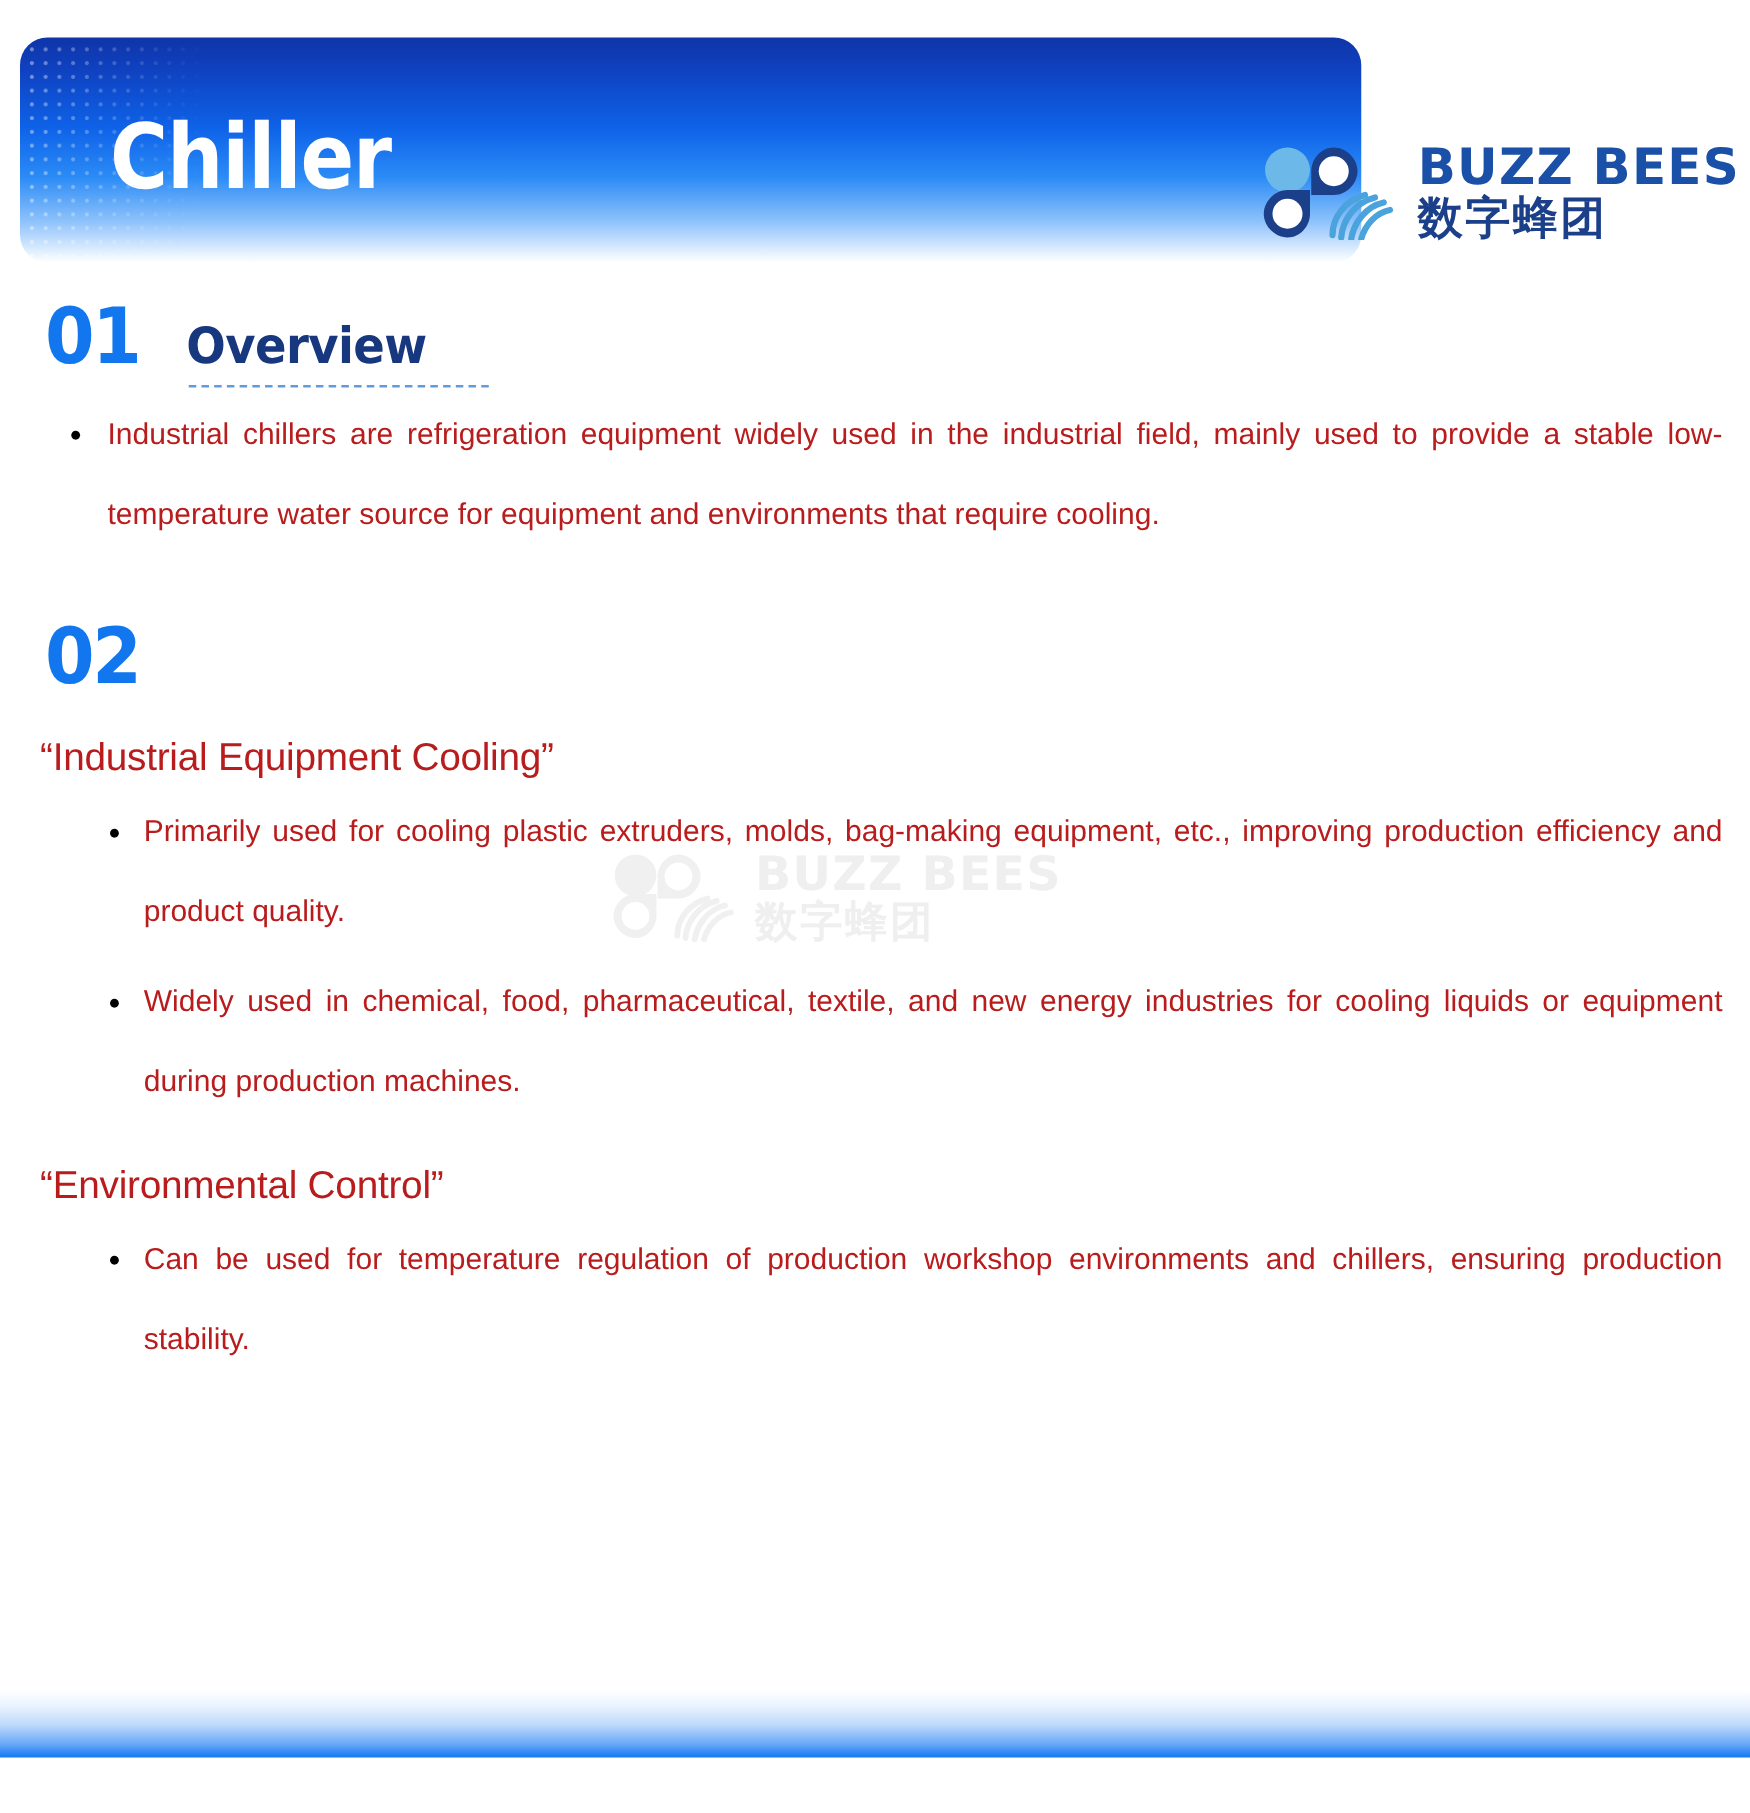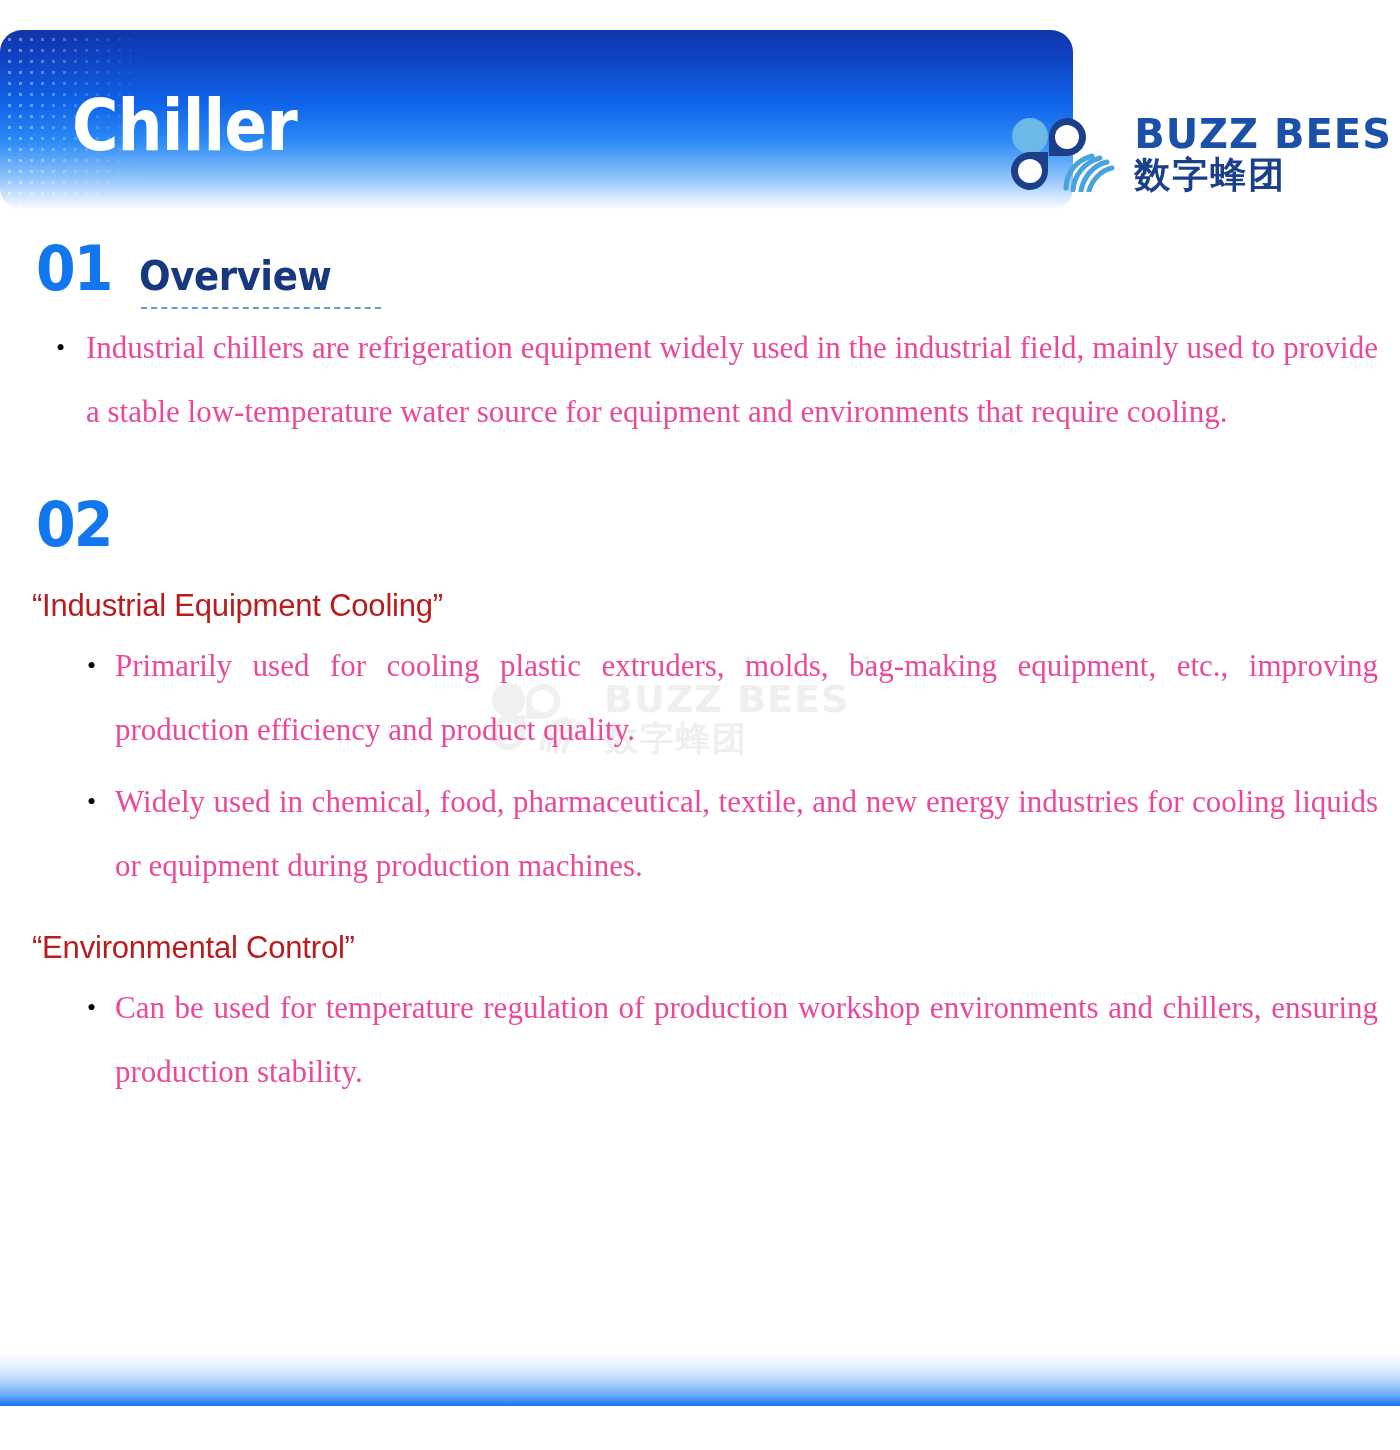--- a/index.html
+++ b/index.html
@@ -11,21 +11,21 @@
     width: 1400px;
     height: 1450px;
     position: relative;
     overflow: hidden;
     font-family: "Liberation Sans", sans-serif;
   }
 
   
   .header-banner {
     position: absolute;
-    left: 0;
+    left: 16px;
     top: 30px;
     width: 1073px;
     height: 180px;
     border-radius: 22px;
     background: linear-gradient(to bottom,
         #0f35a8 0%,
         #0f41c0 14%,
         #0e62e8 40%,
         #2b8bf6 62%,
         #8fc3fb 82%,
@@ -152,21 +152,21 @@
     font-weight: 700;
     font-size: 62px;
     line-height: 62px;
     letter-spacing: -2px;
     color: #1277ee;
     transform: scaleX(0.92);
     transform-origin: left bottom;
   }
   .section-label-wrap {
     position: relative;
-    margin-left: 0;
+    margin-left: 10px;
   }
   .section-label {
     font-family: "DejaVu Sans", sans-serif;
     font-weight: 700;
     font-size: 40px;
     line-height: 42px;
     letter-spacing: -0.5px;
     color: #17387f;
     transform: scaleX(0.93);
     transform-origin: left bottom;
@@ -192,24 +192,24 @@
     padding-right: 22px;
   }
   .body-list {
     margin: 0;
     padding: 0;
     list-style: none;
   }
   .body-item {
     position: relative;
     padding-left: 34px;
-    font-family: Liberation Serif, serif;
-    font-size: 31px;
+    font-family: Liberation Sans, sans-serif;
+    font-size: 24px;
     line-height: 64px;
-    color: #ec4899;
+    color: #b91c1c;
     text-align: justify;
     text-justify: inter-word;
   }
   .body-item::before {
     content: "\2022";
     position: absolute;
     left: 4px;
     top: 0;
     font-size: 26px;
     line-height: 64px;

